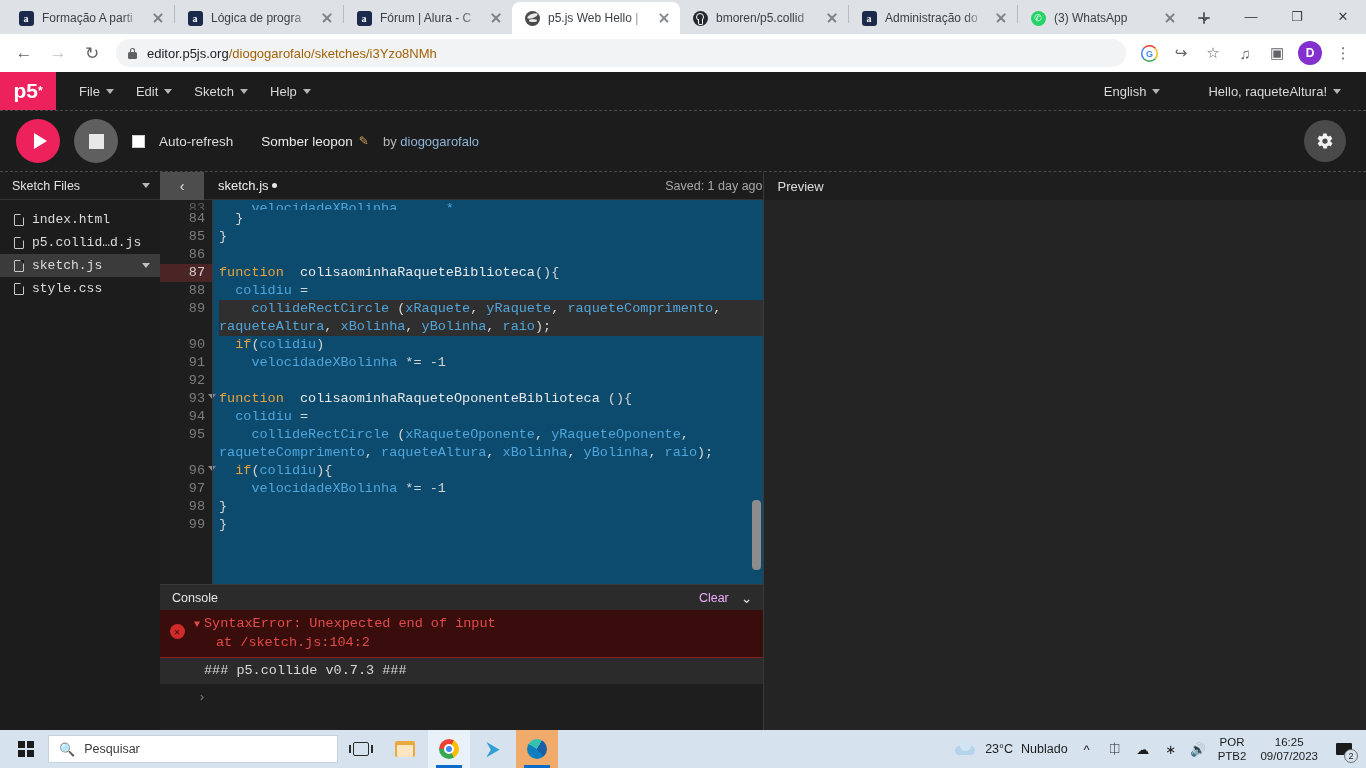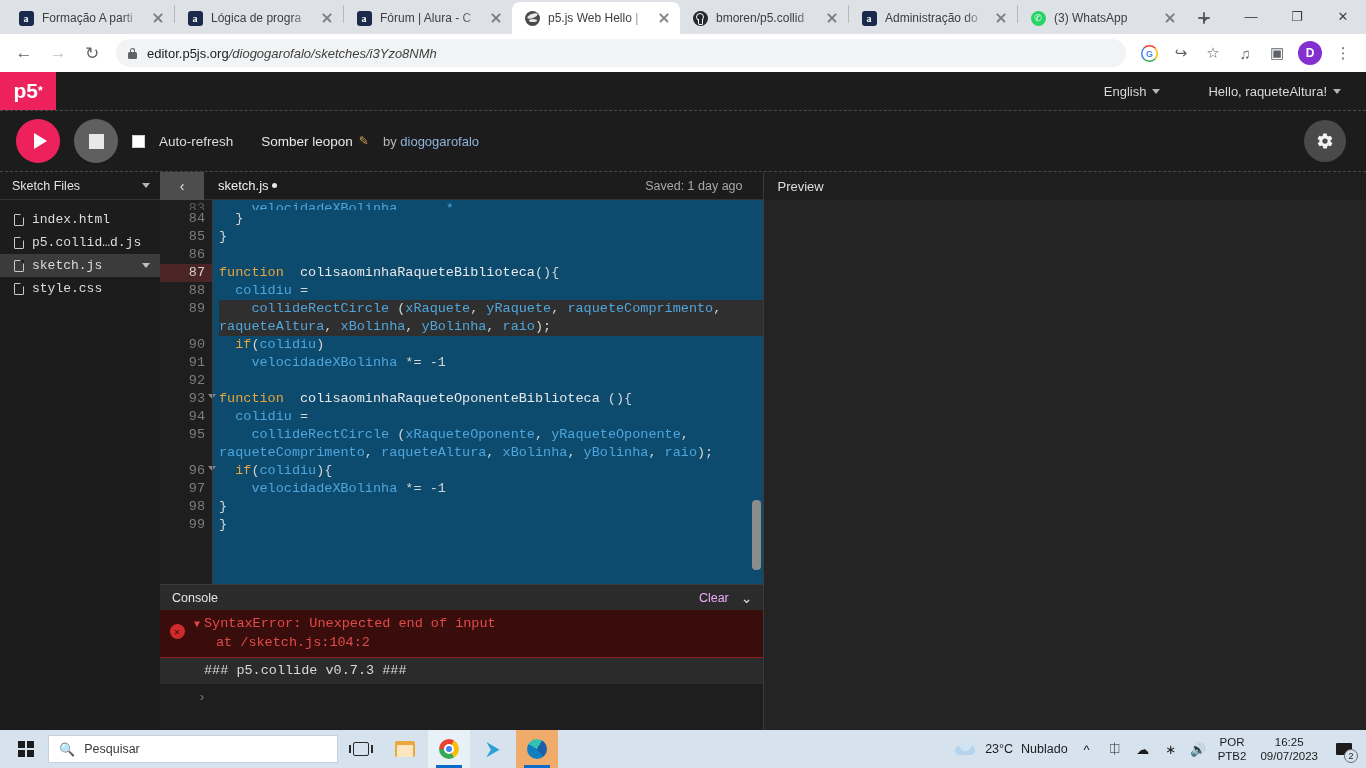--- a/index.html
+++ b/index.html
@@ -56,21 +56,21 @@
   .navbtn { width: 32px; height: 32px; display: flex; align-items: center; justify-content: center; color: #5f6368; font-size: 17px; border-radius: 50%; }
   .navbtn.dim { color: #bdc1c6; }
   .omnibox {
     flex: 1; height: 28px; background: #f1f3f4; border-radius: 14px; display: flex; align-items: center;
     padding: 0 12px; gap: 10px; margin: 0 6px; font-size: 13px; color: #202124;
   }
   .lock { width: 9px; height: 11px; position: relative; flex: 0 0 9px; }
   .lock::before { content:""; position:absolute; bottom:0; left:0; width:9px; height:6.5px; background:#5f6368; border-radius:1.5px; }
   .lock::after { content:""; position:absolute; top:0; left:2px; width:5px; height:6px; border:1.5px solid #5f6368; border-bottom:none; border-radius:3px 3px 0 0; box-sizing:border-box; }
   .url-host { color: #202124; }
-  .url-path { color: #404040; font-style: italic; }
+  .url-path { color: #a16207; }
   .tb-icons { display: flex; align-items: center; gap: 2px; }
   .tb-ic { width: 30px; height: 30px; display:flex; align-items:center; justify-content:center; color:#5f6368; font-size:15px; }
   .gicon { width: 17px; height: 17px; border-radius: 50%; background:
       conic-gradient(from -45deg, #ea4335 0deg 90deg, #fbbc05 90deg 180deg, #34a853 180deg 270deg, #4285f4 270deg 360deg);
       position: relative; }
   .gicon::after { content:"G"; position:absolute; inset:0; display:flex; align-items:center; justify-content:center; font-size:11px;
       font-weight:bold; color:#4285f4; background:#fff; border-radius:50%; transform: scale(.82); }
   .avatar { width: 24px; height: 24px; border-radius: 50%; background: #8430ce; color: #fff; font-size: 12px;
             display:flex; align-items:center; justify-content:center; font-weight:bold; margin: 0 4px; }
 
@@ -114,21 +114,21 @@
   .fdoc { width: 10px; height: 12px; border: 1px solid #c8c8c8; border-radius: 1px; position: relative; flex: 0 0 10px; }
   .fdoc::after { content:""; position:absolute; right:-1px; top:-1px; border-left: 4px solid transparent; border-top: 4px solid #1c1c1c; }
   .fileitem .fcaret { margin-left: auto; width:0;height:0; border-left:4px solid transparent;border-right:4px solid transparent;border-top:5px solid #c0c0c0; }
 
   
   .editorcol { flex: 1; display: flex; flex-direction: column; overflow: hidden; background: #1c1c1c; min-width: 0; }
   .edhead { height: 28px; display: flex; align-items: center; background: #1c1c1c; border-bottom: 1px solid #333; }
   .collapsebtn { width: 44px; height: 28px; background: #4d4d4d; color: #e6e6e6; display: flex; align-items: center; justify-content: center; font-size: 14px; }
   .edtab { padding: 0 14px; color: #f0f0f0; font-size: 13px; display: flex; align-items: center; gap: 3px; }
   .dirtydot { width: 5px; height: 5px; border-radius: 50%; background: #e8e8e8; align-self: flex-start; margin-top: 5px; }
-  .savedtxt { margin-left: auto; color: #a8a8a8; font-size: 12.5px; padding-right: 20px; }
+  .savedtxt { margin-left: auto; color: #a8a8a8; font-size: 12.5px; }
 
   .code { flex: 1; background: #0c4a6e; display: flex; overflow: hidden; position: relative;
           font-family: "Liberation Mono", monospace; font-size: 13.5px; line-height: 18px; }
   .gutter { width: 52px; flex: 0 0 52px; background: #1e1e1e; text-align: right; padding-top: 0; color: #7d7d7d; position: relative; }
   .gutter .gl { height: 18px; padding-right: 7px; position: relative; }
   .gutter .gl.err { background: #4b2525; color: #cfcfcf; }
   .gl .fold { position: absolute; right: -4px; top: 4px; width:0;height:0;
               border-left:4px solid transparent;border-right:4px solid transparent;border-top:5px solid #8a8a8a; }
   .codearea { flex: 1; border-left: 1px solid #3a3a3a; padding-left: 6px; position: relative; overflow: hidden; min-width: 0; }
   .cl { min-height: 18px; white-space: pre-wrap; word-break: break-word; }
@@ -287,20 +287,38 @@
     </div>
   </div>
 
   <div class="p5app">
 
     <div class="p5nav">
       <div class="p5logo">
           <span>p5</span>
           <sup>*</sup>
         </div>
+      <div class="p5menu">
+        <div class="p5mi">
+            <span>File</span>
+            <span class="caret"></span>
+          </div>
+        <div class="p5mi">
+            <span>Edit</span>
+            <span class="caret"></span>
+          </div>
+        <div class="p5mi">
+            <span>Sketch</span>
+            <span class="caret"></span>
+          </div>
+        <div class="p5mi">
+            <span>Help</span>
+            <span class="caret"></span>
+          </div>
+      </div>
       <div class="p5right">
         <div class="p5mi">
             <span>English</span>
             <span class="caret"></span>
           </div>
         <div class="p5mi">
             <span>Hello, raqueteAltura!</span>
             <span class="caret"></span>
           </div>
       </div>

